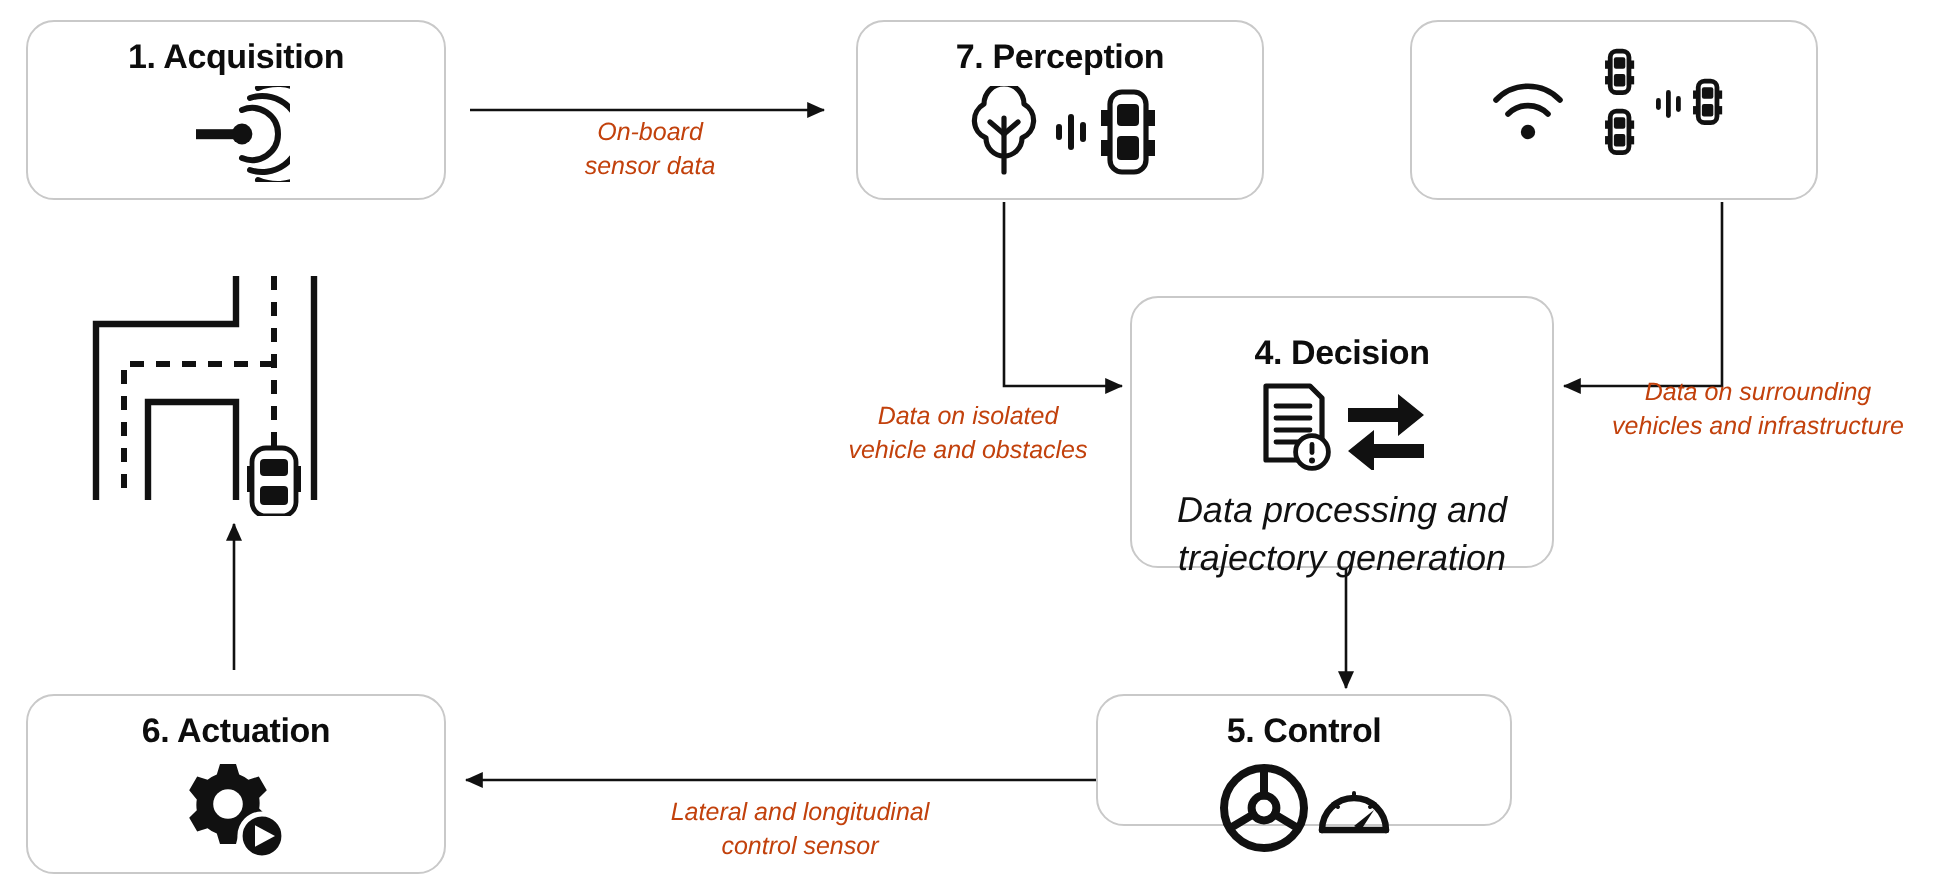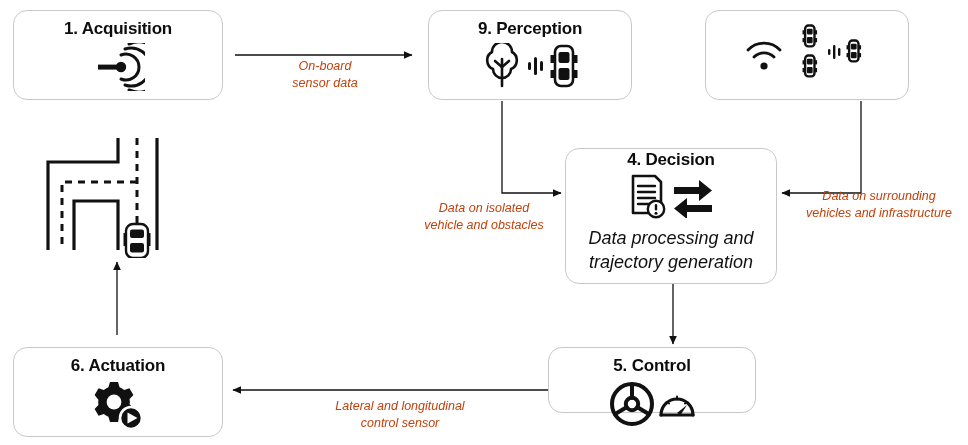--- a/index.html
+++ b/index.html
@@ -146,21 +146,21 @@
           <path d="M34,6 A19,19 0 1,1 34,42"></path>
           <path d="M38,1 A25,25 0 1,1 38,47"></path>
         </g>
         <circle cx="30" cy="24" r="5.2" fill="#111111"></circle>
         <rect x="7" y="21.6" width="22" height="5" fill="#111111"></rect>
       </svg>
     </div>
   </div>
 
   <div class="node" style="left:428px; top:10px; width:204px; height:90px;">
-    <div class="node-title">9. Perception</div>
+    <div class="node-title">7. Perception</div>
     <div class="node-icons">
       <svg width="42" height="46" viewBox="0 0 42 46">
         <path d="M12,26 A9.5,9.5 0 0,1 11,9 A10,10 0 0,1 31,9 A9.5,9.5 0 0,1 30,26 A9,9 0 0,1 12,26 Z" fill="none" stroke="#111111" stroke-width="2.6" stroke-linejoin="round"></path>
         <g stroke="#111111" stroke-width="2.6" fill="none" stroke-linecap="round">
           <path d="M21,16 L21,43"></path>
           <path d="M21,24 L14,18"></path>
           <path d="M21,24 L28,18"></path>
         </g>
       </svg>
       <svg width="20" height="30" viewBox="0 0 20 30">
@@ -225,21 +225,21 @@
           <rect x="9.5" y="25" width="11" height="12" rx="2" fill="#111111"></rect>
           <rect x="1" y="12" width="5" height="8" fill="#111111"></rect>
           <rect x="24" y="12" width="5" height="8" fill="#111111"></rect>
           <rect x="1" y="27" width="5" height="8" fill="#111111"></rect>
           <rect x="24" y="27" width="5" height="8" fill="#111111"></rect>
         </g>
       </svg>
     </div>
   </div>
 
-  <div class="node" style="left:565px; top:148px; width:212px; height:136px; padding-top:2px;">
+  <div class="node" style="left:565px; top:148px; width:212px; height:136px; padding-top:19px;">
     <div class="node-title">4. Decision</div>
     <div class="node-icons" style="gap:4px; margin-top:3px;">
       <svg width="40" height="48" viewBox="0 0 40 48">
         <path d="M5,3 L27,3 L33,9 L33,40 L5,40 Z" fill="none" stroke="#111111" stroke-width="2.6" stroke-linejoin="round"></path>
         <g stroke="#111111" stroke-width="2.4" stroke-linecap="round">
           <path d="M10,13 L27,13"></path>
           <path d="M10,19 L27,19"></path>
           <path d="M10,25 L27,25"></path>
           <path d="M10,31 L21,31"></path>
         </g>

